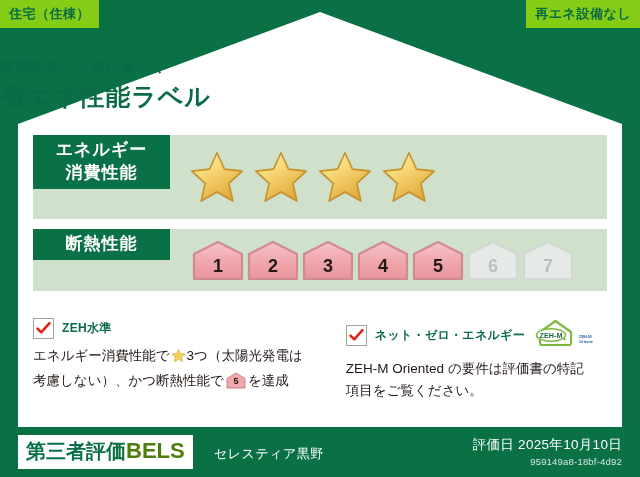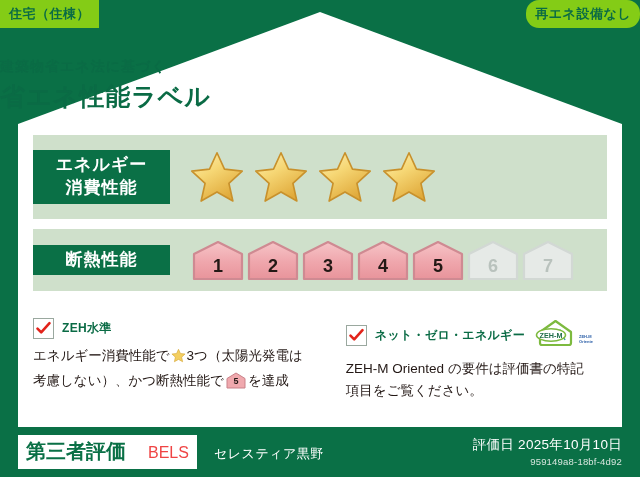--- a/index.html
+++ b/index.html
@@ -26,42 +26,42 @@
     background:#84cc16;
     color:#0a6b45;
     font-weight:bold;
     font-size:13px;
     line-height:1;
     padding:7px 9px 8px 9px;
     letter-spacing:0.5px;
     white-space:nowrap;
   }
   .tag-left{left:0;top:0;}
-  .tag-right{right:0;top:0;border-radius:13px;}
+  .tag-right{right:0;top:0;}
 
   
   .title-sub{
     position:absolute;left:0;right:0;top:58px;
     text-align:left;
     color:#0a6b45;
     font-size:14px;font-weight:bold;letter-spacing:1px;
   }
   .title-main{
     position:absolute;left:0;right:0;top:80px;
     text-align:left;
     color:#0a6b45;
     font-size:25px;font-weight:bold;letter-spacing:1px;
   }
 
   
   .rows{
     position:absolute;left:33px;top:135px;width:574px;
   }
   .perf-row{
-    display:flex;align-items:center;
+    display:flex;align-items:flex-start;
     background:#cfe0cb;
     margin-bottom:10px;
   }
   .perf-label{
     flex:0 0 137px;
     background:#0a7046;
     color:#ffffff;
     font-size:17px;font-weight:bold;
     display:flex;flex-direction:column;
     align-items:center;justify-content:center;
@@ -130,24 +130,24 @@
 
   
   .footer{
     position:absolute;left:0;right:0;bottom:0;height:50px;
     color:#ffffff;
   }
   .bels-box{
     position:absolute;left:18px;top:8px;
     background:#ffffff;
     padding:3px 8px 4px 8px;
-    display:flex;align-items:baseline;gap:22px;
+    display:flex;align-items:baseline;gap:0;
   }
   .bels-jp{color:#0a7046;font-size:20px;font-weight:bold;letter-spacing:0px;}
-  .bels-en{color:#ef4444;font-size:16px;font-weight:normal;letter-spacing:0px;}
+  .bels-en{color:#4d7c0f;font-size:22px;font-weight:bold;letter-spacing:0px;}
   .bldg-name{
     position:absolute;left:214px;top:18px;
     color:#ffffff;font-size:13px;letter-spacing:0.5px;
   }
   .eval-date{
     position:absolute;right:18px;top:9px;
     color:#ffffff;font-size:13.5px;letter-spacing:0.3px;
   }
   .eval-id{
     position:absolute;right:18px;top:29px;

